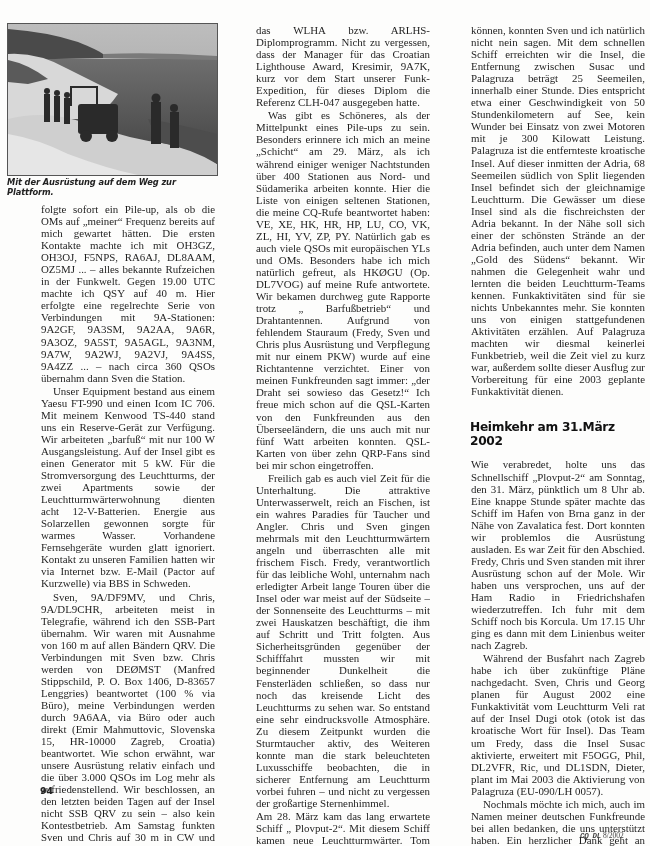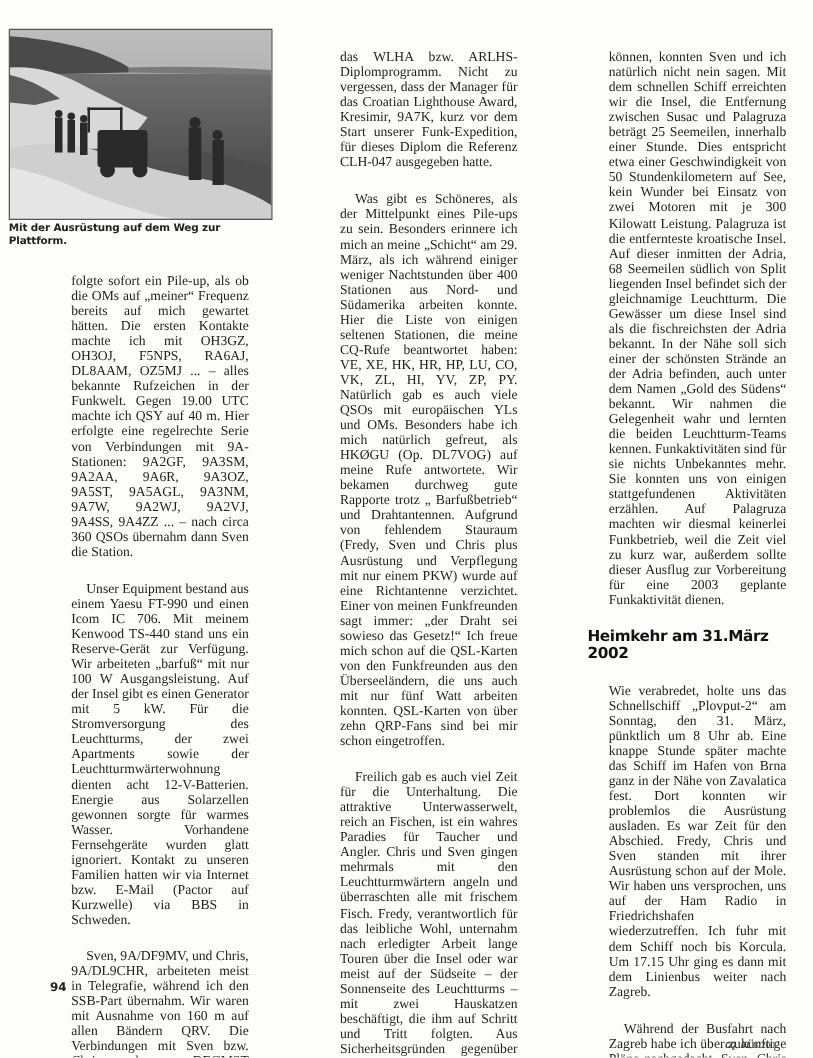--- a/index.html
+++ b/index.html
@@ -1,29 +1,29 @@
 <!DOCTYPE html>
 <html><head>
 <meta charset="utf-8">
 <style>
   html, body { margin:0; padding:0; background:#ffffff; }
   body { width:650px; height:846px; position:relative; overflow:hidden; color:#1c1c1c; }
   .page { position:absolute; left:0; top:0; width:650px; height:846px; background:#fdfdfc; }
   .photo { position:absolute; left:7px; top:23px; width:209px; height:151px; overflow:hidden; border:1px solid #555; }
   .photo svg { display:block; }
-  .caption { position:absolute; left:7px; top:177px; width:210px; font-family:"DejaVu Sans", sans-serif; font-weight:bold; font-size:8.3px; color:#222; letter-spacing:-0.1px; }
+  .caption { position:absolute; left:7px; top:177px; width:210px; font-family:"DejaVu Sans", sans-serif; font-style:italic; font-weight:bold; font-size:8.3px; color:#222; letter-spacing:-0.1px; }
   .col { position:absolute; font-family:"Liberation Serif", serif; font-size:10.9px; line-height:12.05px; text-align:justify; color:#1e1e1e; }
-  .col p { margin:17px; text-indent:0; }
+  .col p { margin:1px; text-indent:0; }
   .col p.ind { text-indent:12px; }
   #col1 { left:40px; top:202px; width:176px; }
   #col2 { left:255px; top:23px; width:176px; }
   #col3 { left:470px; top:23px; width:176px; }
   .heading { font-family:"DejaVu Sans", sans-serif; font-weight:bold; font-size:12.2px; line-height:13.5px; color:#111; text-align:left; letter-spacing:-0.3px; }
   .h-pal { margin:14px 0 10px 0; }
-  .h-heim { margin:12px 0 10px 0; }
+  .h-heim { margin:24px 0 10px 0; }
   .pagenum { position:absolute; left:40px; top:785px; font-family:"DejaVu Sans", sans-serif; font-weight:bold; font-size:9.5px; color:#222; }
   .footer { position:absolute; left:580px; top:831px; font-family:"Liberation Serif", serif; font-size:7.5px; color:#444; }
   .footer .logo { font-style:italic; font-weight:bold; letter-spacing:-0.3px;font-family:Liberation Mono, monospace; }
 </style>
 </head>
 <body>
 
 <div class="page">
 
   <div class="photo" title="Group of people with an off-road vehicle on a rocky coastal path near the sea">

